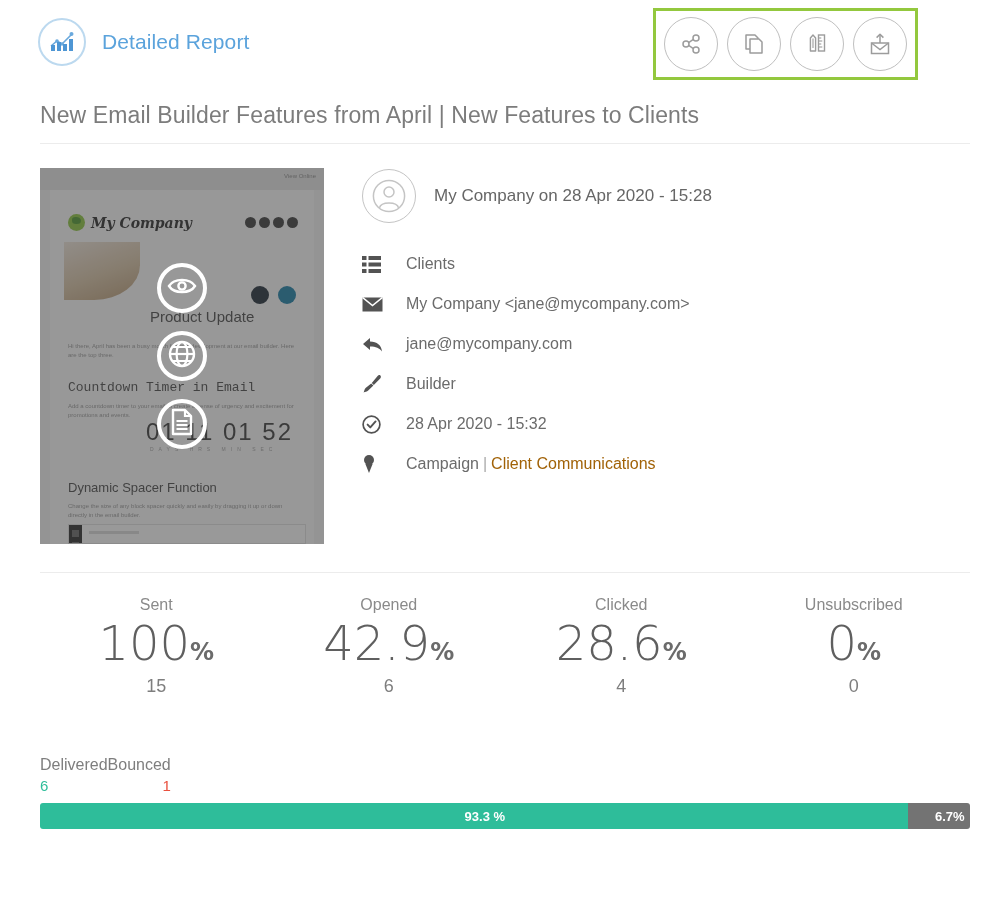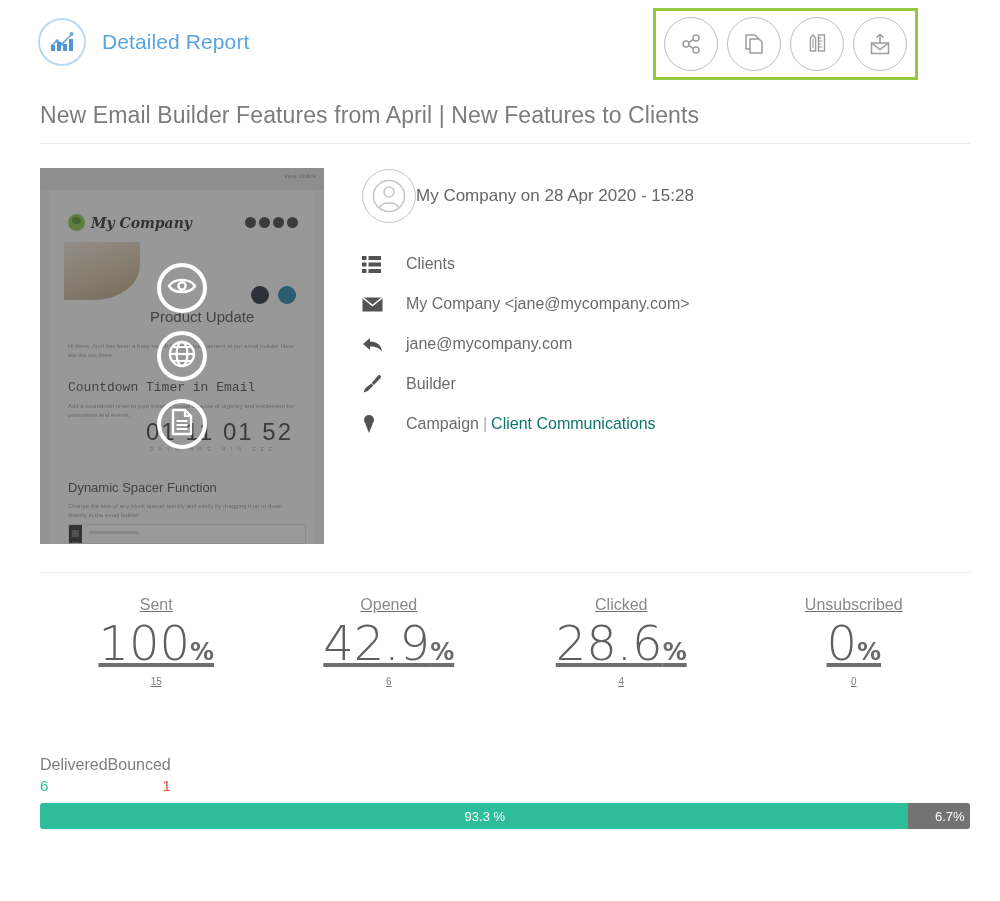--- a/index.html
+++ b/index.html
@@ -154,73 +154,73 @@
     gap: 18px;
   }
   .ov-btn {
     width: 50px; height: 50px; border-radius: 50%;
     border: 4px solid #ffffff;
     display: flex; align-items: center; justify-content: center;
     cursor: pointer; background: transparent;
   }
 
   .details { position: absolute; left: 362px; top: 168px; width: 600px; }
-  .meta-head { display: flex; align-items: center; height: 56px; }
+  .meta-head { display: flex; align-items: center; gap: 18px; height: 56px; }
   .avatar {
     width: 54px; height: 54px; border-radius: 50%;
     border: 1.6px solid #c4c4c4;
     display: flex; align-items: center; justify-content: center;
     flex: 0 0 54px;
   }
   .meta-head-text { font-size: 17px; color: #666; }
 
   .meta-list { margin-top: 20px; }
   .meta-row { display: flex; align-items: center; height: 40px; }
   .meta-icon {
     width: 44px; flex: 0 0 44px;
     display: flex; align-items: center; justify-content: flex-start;
     color: #535353;
   }
   .meta-text { font-size: 16px; color: #6b6b6b; }
-  .meta-text a { color: #0f766e; text-decoration: none; }
+  .meta-text a { color: #a16207; text-decoration: none; }
   .meta-sep { color: #a9a9a9; padding: 0 4px; }
 
   
   .stats {
     position: absolute; left: 40px; top: 596px; width: 930px;
     display: flex;
   }
-  .stat { flex: 1; text-align: center; text-decoration: underline; }
+  .stat { flex: 1; text-align: center; }
   .stat-label { font-size: 16px; color: #8a8a8a; }
   .stat-value {
     margin-top: 4px;
     font-size: 48px; color: #5f5f5f; font-weight: 300;
     line-height: 1.05;
     font-family: "DejaVu Sans", sans-serif;
   }
   .stat-value .pct { font-size: 24px; font-weight: 600; color: #6b6b6b; }
-  .stat-count { margin-top: 8px; font-size: 10px; color: #7e7e7e; }
+  .stat-count { margin-top: 8px; font-size: 18px; color: #7e7e7e; }
 
   
   .delivery { position: absolute; left: 40px; top: 756px; width: 930px; }
   .delivery-heads { display: flex; justify-content: flex-start; }
   .dh-label { font-size: 16px; color: #7e7e7e; }
   .dh-value { font-size: 15px; margin-top: 3px; }
   .dh-left { text-align: left; }
   .dh-right { text-align: right; }
   .dh-left .dh-value { color: #2ebd9a; }
   .dh-right .dh-value { color: #e9503e; }
 
   .bar {
     margin-top: 9px; height: 26px; width: 100%;
     display: flex; border-radius: 3px; overflow: hidden;
   }
   .bar-seg {
     display: flex; align-items: center; justify-content: center;
-    color: #fff; font-size: 13px; font-weight: normal; padding-left: 22px;
+    color: #fff; font-size: 13px; font-weight: bold; padding-left: 22px;
   }
   .bar-delivered { background: #2ebd9a; }
   .bar-bounced { background: #737373; }
 </style>
 </head>
 <body>
 
 <div class="page">
 
   <div class="header">
@@ -424,20 +424,29 @@
       <div class="meta-row">
         <span class="meta-icon">
           <svg width="20" height="20" viewBox="0 0 20 20">
             <path d="M18.4 1.4 C17.6 0.6 16.4 0.9 15.6 1.9 L9.8 8.9 L11.8 10.9 L18.2 4.4 C19 3.6 19.2 2.2 18.4 1.4 Z" fill="#535353"></path>
             <path d="M9.2 9.4 L11.4 11.6 L6.2 16.6 C5 17.8 3 18 1.6 18.6 C2.2 17.2 2.4 15.2 3.6 14 Z" fill="#535353"></path>
           </svg>
         </span>
         <span class="meta-text">Builder</span>
       </div>
 
+      <div class="meta-row">
+        <span class="meta-icon">
+          <svg width="19" height="19" viewBox="0 0 19 19">
+            <circle cx="9.5" cy="9.5" r="8.4" fill="none" stroke="#535353" stroke-width="1.7"></circle>
+            <polyline points="5.6,9.6 8.3,12.4 13.6,6.4" fill="none" stroke="#535353" stroke-width="1.9" stroke-linecap="round" stroke-linejoin="round"></polyline>
+          </svg>
+        </span>
+        <span class="meta-text">28 Apr 2020 - 15:32</span>
+      </div>
 
       <div class="meta-row">
         <span class="meta-icon">
           <svg width="14" height="20" viewBox="0 0 14 20">
             <circle cx="7" cy="6" r="5" fill="#535353"></circle>
             <path d="M3.4 10 L7 19 L10.6 10 Z" fill="#535353"></path>
           </svg>
         </span>
         <span class="meta-text"><span>Campaign</span><span class="meta-sep">|</span><a href="#">Client Communications</a></span>
       </div>

